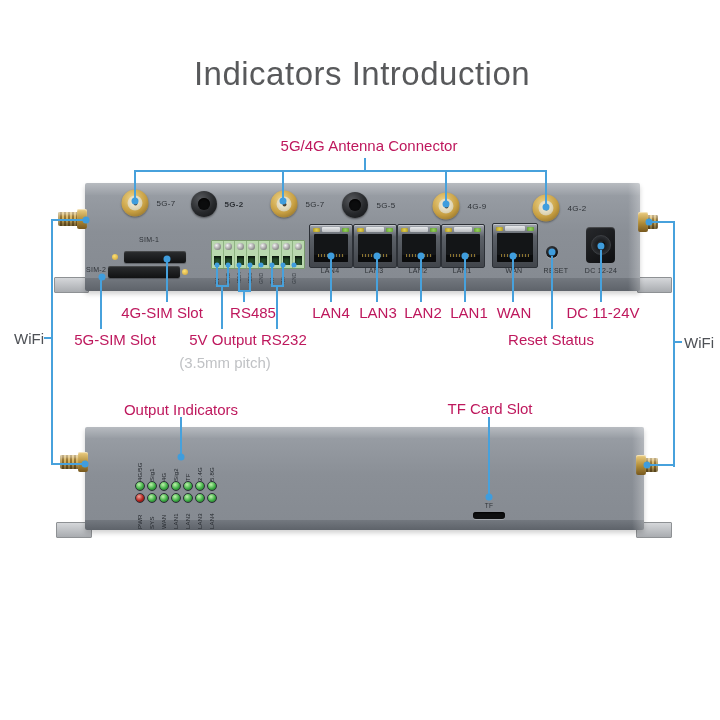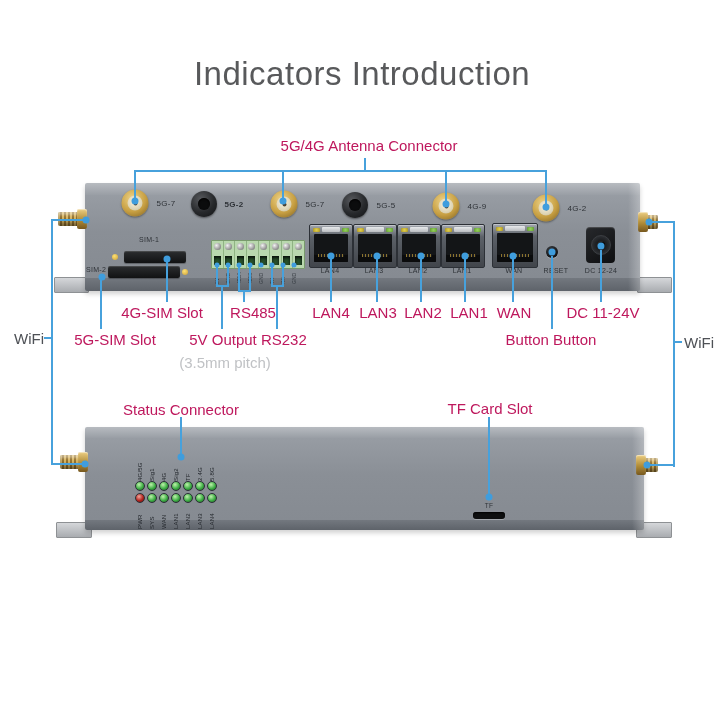--- a/index.html
+++ b/index.html
@@ -333,19 +333,19 @@
   <div class="lbl" style="left:253px;top:304px;">RS485</div>
   <div class="lbl" style="left:331px;top:304px;">LAN4</div>
   <div class="lbl" style="left:378px;top:304px;">LAN3</div>
   <div class="lbl" style="left:423px;top:304px;">LAN2</div>
   <div class="lbl" style="left:469px;top:304px;">LAN1</div>
   <div class="lbl" style="left:514px;top:304px;">WAN</div>
   <div class="lbl" style="left:603px;top:304px;">DC 11-24V</div>
 
   <div class="lbl" style="left:115px;top:331px;">5G-SIM Slot</div>
   <div class="lbl" style="left:240px;top:331px;margin-left:8px;">5V Output RS232</div>
-  <div class="lbl" style="left:551px;top:331px;">Button Button</div>
+  <div class="lbl" style="left:551px;top:331px;">Reset Status</div>
   <div class="lbl lbl-dim" style="left:225px;top:354px;">(3.5mm pitch)</div>
 
-  <div class="lbl" style="left:181px;top:401px;">Status Connector</div>
+  <div class="lbl" style="left:181px;top:401px;">Output Indicators</div>
   <div class="lbl" style="left:490px;top:400px;">TF Card Slot</div>
 
 </div>
 
 </body></html>

